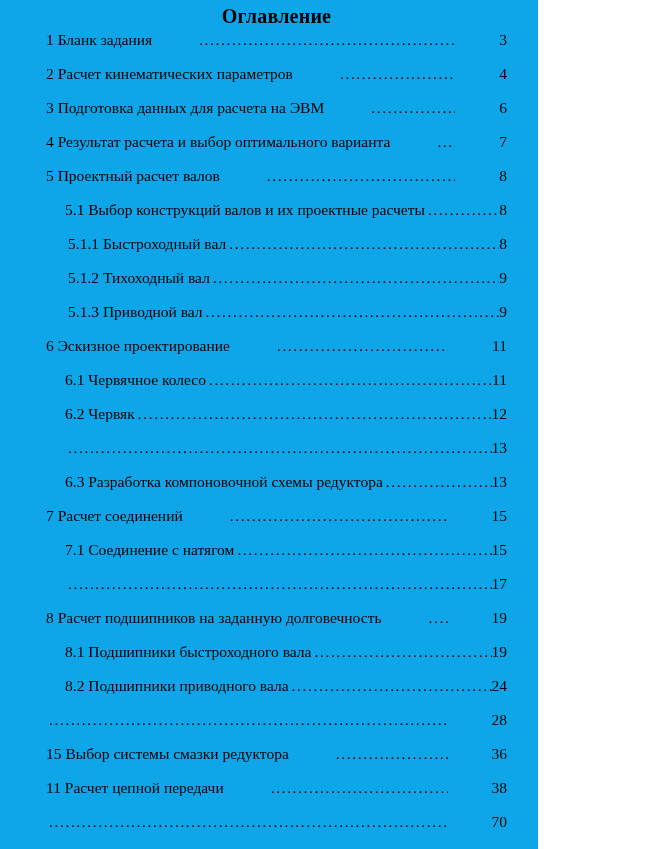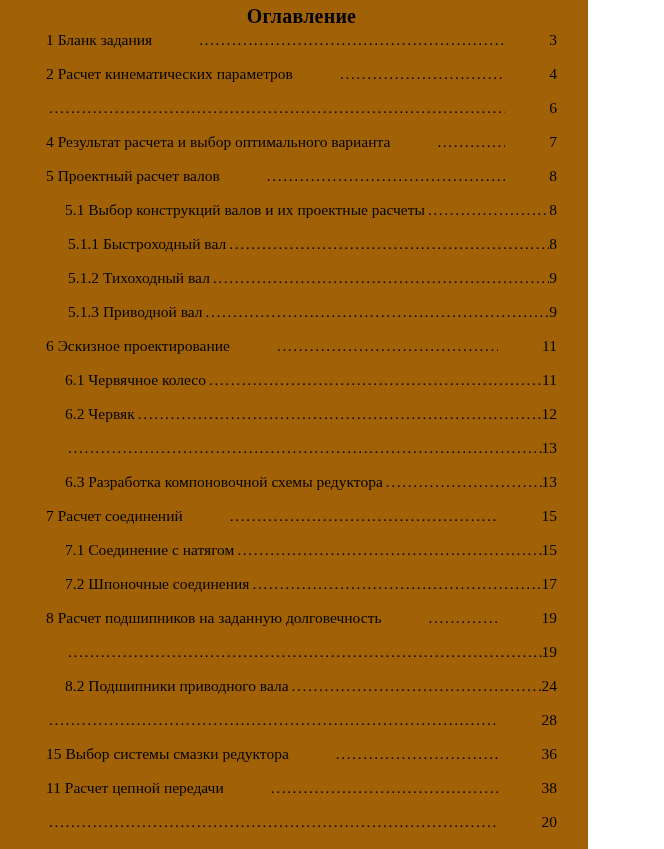--- a/index.html
+++ b/index.html
@@ -9,24 +9,24 @@
   }
   body {
     width: 664px;
     height: 849px;
     overflow: hidden;
     font-family: "Liberation Serif", "DejaVu Serif", serif;
     color: #000000;
   }
   .page {
     box-sizing: border-box;
-    width: 588px;
+    width: 538px;
     height: 849px;
     padding: 4px 31px 8px 46px;
-    background: #a16207;
+    background: #0ea5e9;
   }
   .toc-title {
     font-size: 20px;
     line-height: 24px;
     font-weight: bold;
     text-align: center;
     margin: 0 0 4px 0;
     letter-spacing: 0.2px;
   }
   .toc-row {
@@ -68,20 +68,21 @@
     <span class="toc-label">1 Бланк задания</span>
       <span class="dot-leader">....................................................................................................................................................................................</span>
       <span class="toc-page">3</span>
   </div>
   <div class="toc-row l1">
     <span class="toc-label">2 Расчет кинематических параметров</span>
       <span class="dot-leader">....................................................................................................................................................................................</span>
       <span class="toc-page">4</span>
   </div>
   <div class="toc-row l1">
+    <span class="toc-label">3 Подготовка данных для расчета на ЭВМ</span>
       <span class="dot-leader">....................................................................................................................................................................................</span>
       <span class="toc-page">6</span>
   </div>
   <div class="toc-row l1">
     <span class="toc-label">4 Результат расчета и выбор оптимального варианта</span>
       <span class="dot-leader">....................................................................................................................................................................................</span>
       <span class="toc-page">7</span>
   </div>
   <div class="toc-row l1">
     <span class="toc-label">5 Проектный расчет валов</span>
@@ -136,30 +137,30 @@
     <span class="toc-label">7 Расчет соединений</span>
       <span class="dot-leader">....................................................................................................................................................................................</span>
       <span class="toc-page">15</span>
   </div>
   <div class="toc-row l2">
     <span class="toc-label">7.1 Соединение с натягом</span>
       <span class="dot-leader">....................................................................................................................................................................................</span>
       <span class="toc-page">15</span>
   </div>
   <div class="toc-row l2">
-    <span class="toc-label">7.2 Шпоночные соединения</span>
       <span class="dot-leader">....................................................................................................................................................................................</span>
       <span class="toc-page">17</span>
   </div>
   <div class="toc-row l1">
     <span class="toc-label">8 Расчет подшипников на заданную долговечность</span>
       <span class="dot-leader">....................................................................................................................................................................................</span>
       <span class="toc-page">19</span>
   </div>
   <div class="toc-row l2">
+    <span class="toc-label">8.1 Подшипники быстроходного вала</span>
       <span class="dot-leader">....................................................................................................................................................................................</span>
       <span class="toc-page">19</span>
   </div>
   <div class="toc-row l2">
     <span class="toc-label">8.2 Подшипники приводного вала</span>
       <span class="dot-leader">....................................................................................................................................................................................</span>
       <span class="toc-page">24</span>
   </div>
   <div class="toc-row l1">
       <span class="dot-leader">....................................................................................................................................................................................</span>
@@ -170,15 +171,15 @@
       <span class="dot-leader">....................................................................................................................................................................................</span>
       <span class="toc-page">36</span>
   </div>
   <div class="toc-row l1">
     <span class="toc-label">11 Расчет цепной передачи</span>
       <span class="dot-leader">....................................................................................................................................................................................</span>
       <span class="toc-page">38</span>
   </div>
   <div class="toc-row l1">
       <span class="dot-leader">....................................................................................................................................................................................</span>
-      <span class="toc-page">20</span>
+      <span class="toc-page">70</span>
   </div>
 </div>
 
 </body></html>

